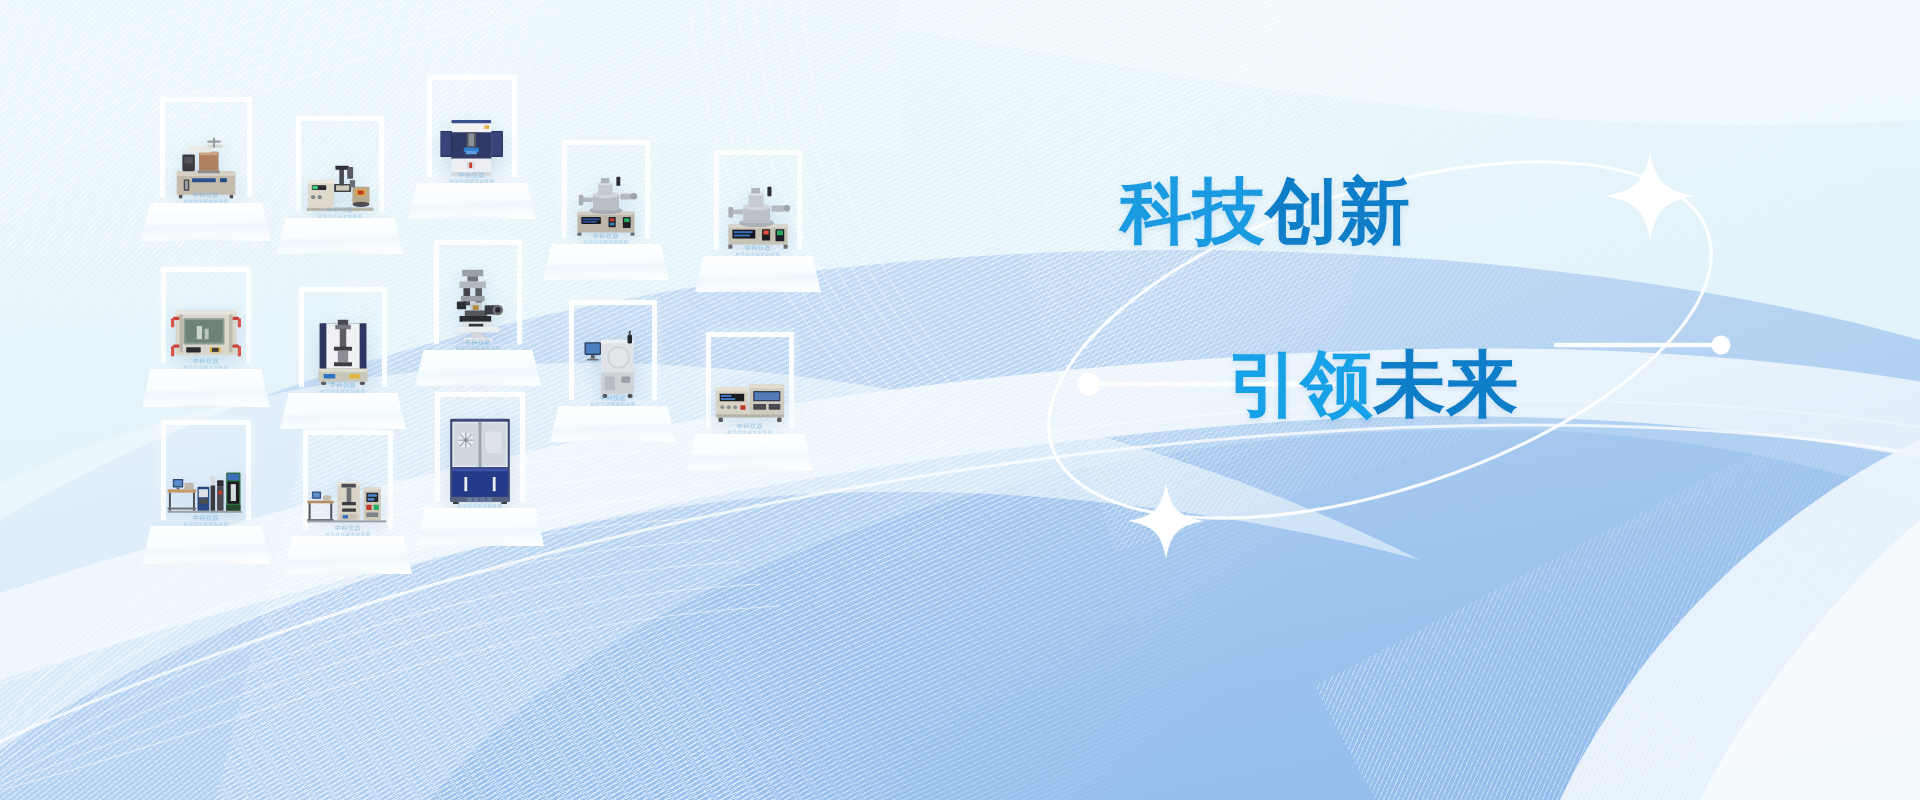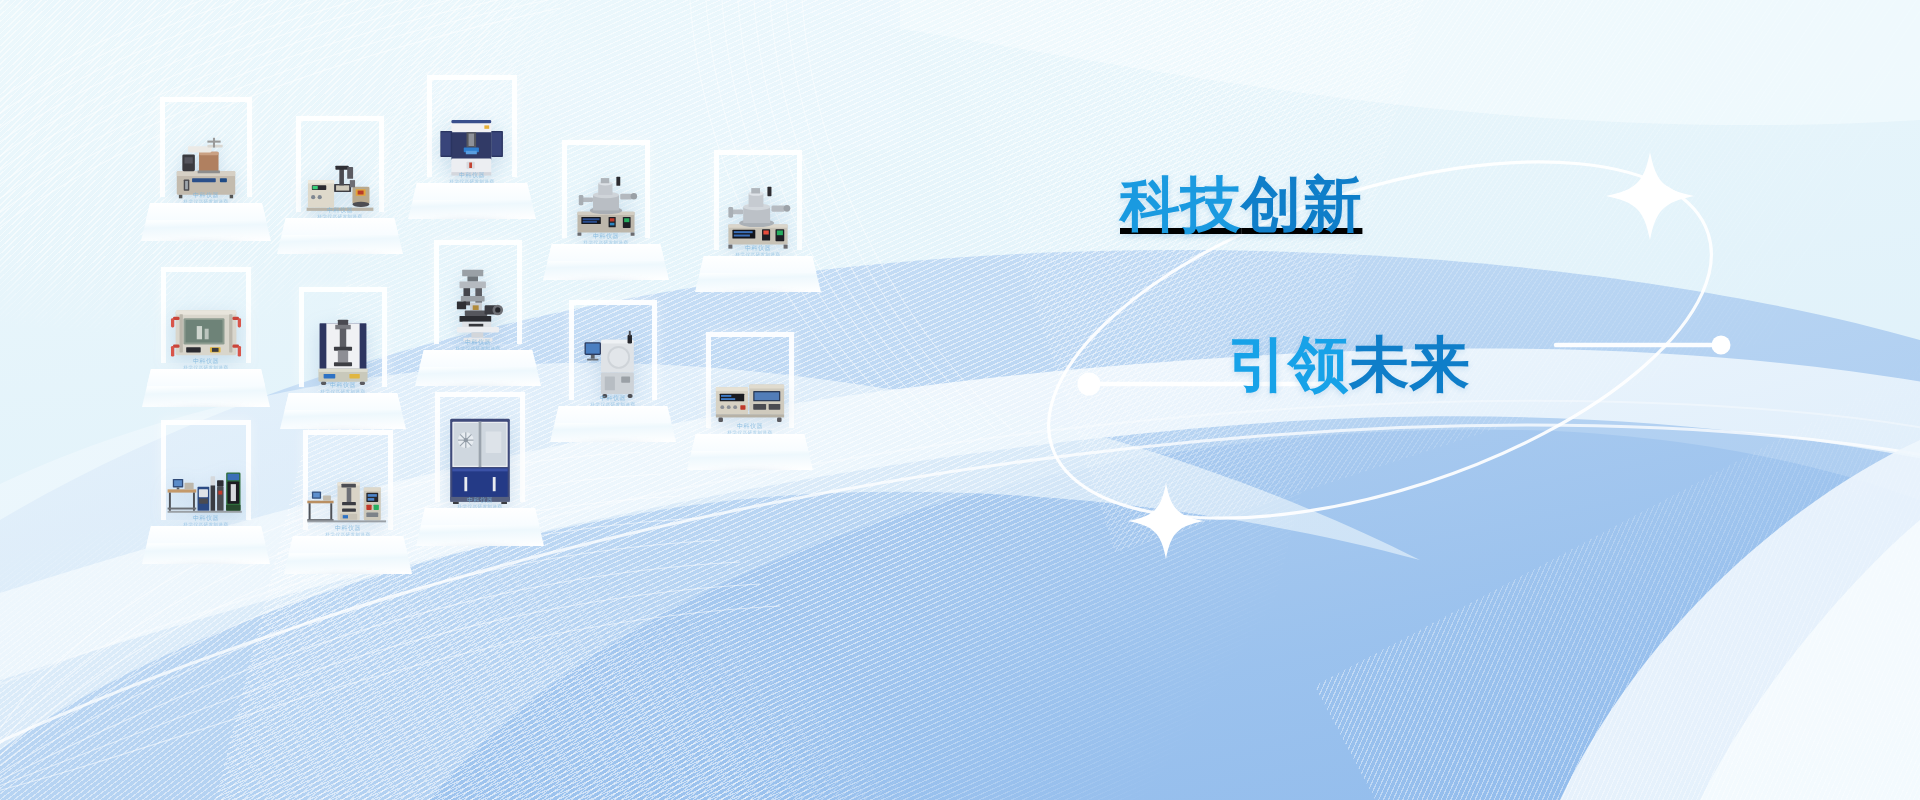--- a/index.html
+++ b/index.html
@@ -78,22 +78,22 @@
     left:1120px; top:175px;
     width:560px;
     z-index:40;
   }
   .hl-line{
     white-space:nowrap;
     line-height:1;
     font-weight:bold;
     letter-spacing:.01em;
   }
-  #hl-line-1{ font-size:60px;text-decoration:underline; }
-  #hl-line-2{ font-size:60px; margin-left:108px; margin-top:100px; }
+  #hl-line-1{ font-size:72px; }
+  #hl-line-2{ font-size:72px; margin-left:108px; margin-top:100px; }
 
   .hl-strong{
     color:#1a9ae0;
     font-weight:900;
     font-family:"Liberation Sans","DejaVu Sans",sans-serif;
     text-shadow:0 2px 6px rgba(20,110,180,.18);
   }
   .hl-soft{
     color:#1176c4;
     font-weight:700;

